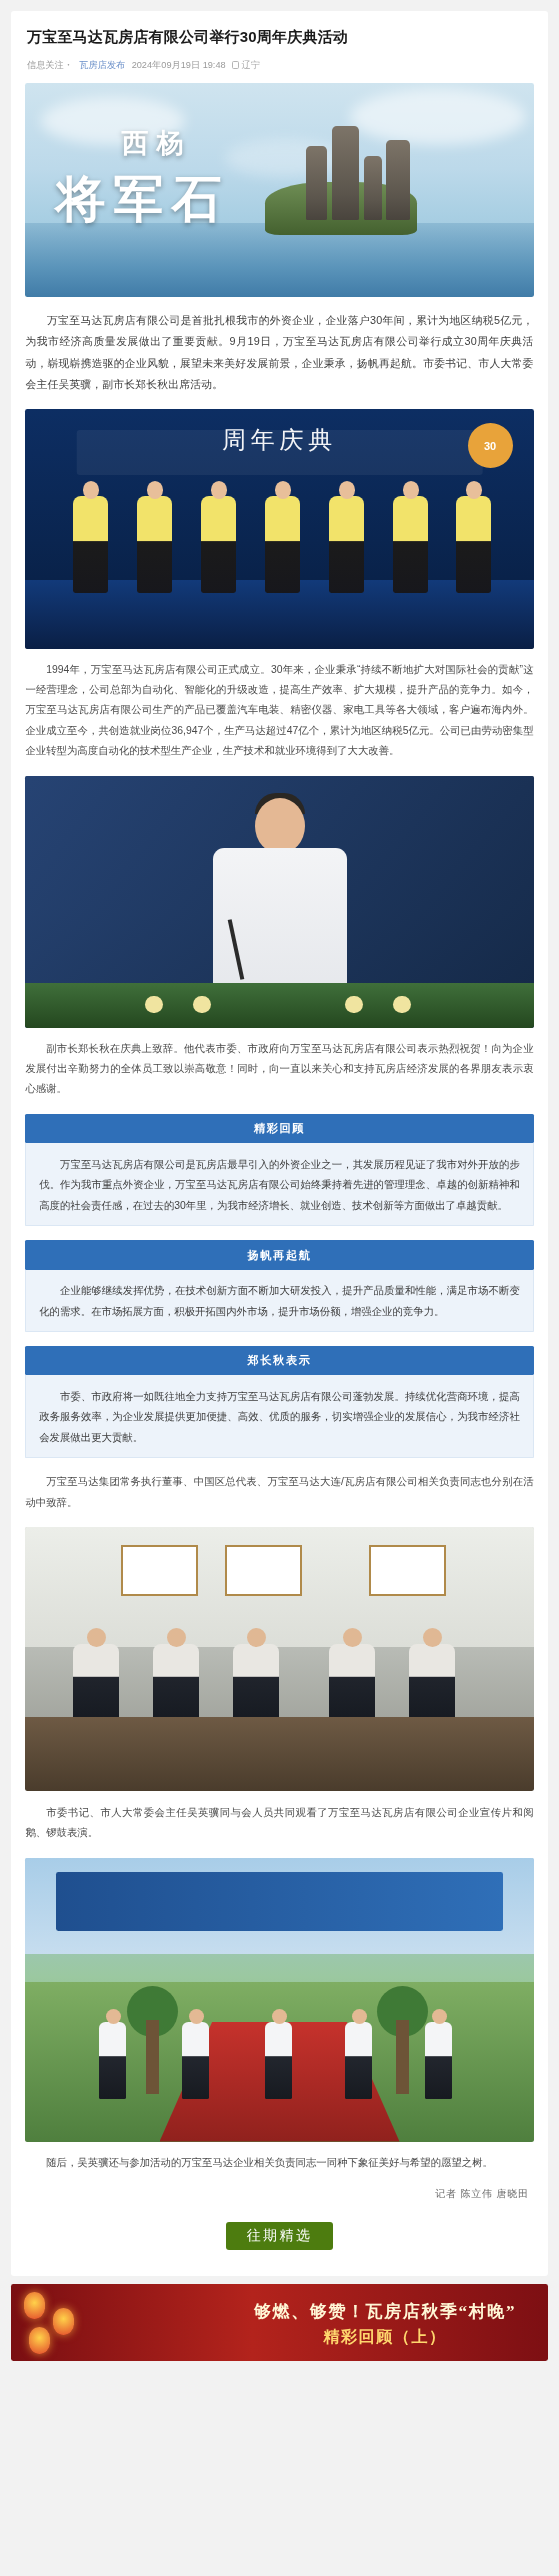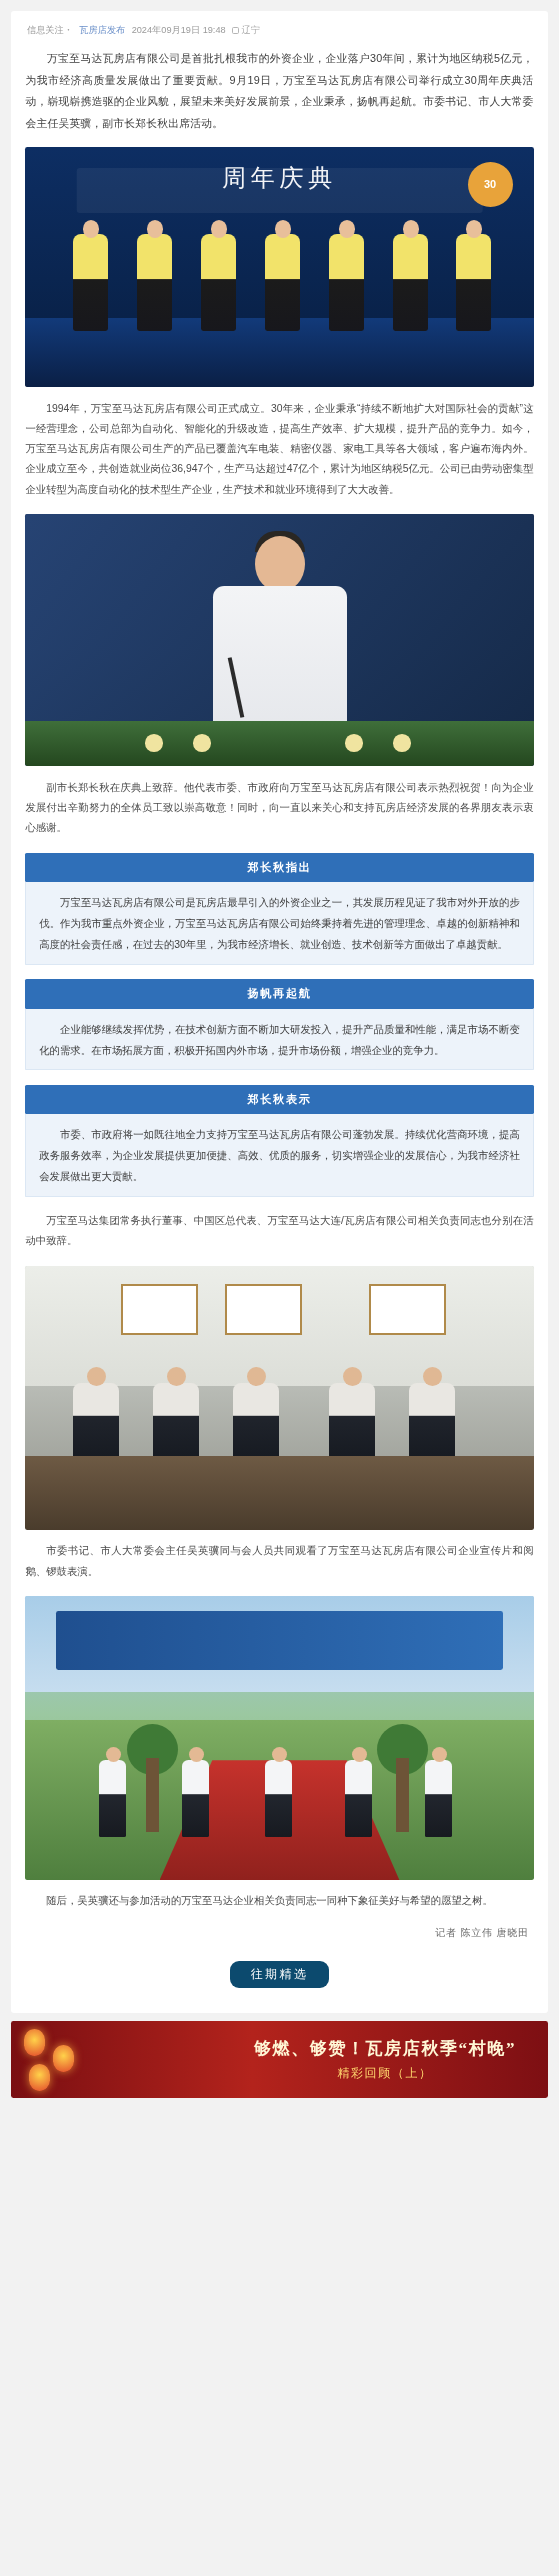--- a/index.html
+++ b/index.html
@@ -159,26 +159,26 @@
     color: #6b6b6b;
     margin: 8px 4.8px 0 0;
     letter-spacing: 0.8px;
   }
   .divider-wrap {
     margin: 21px 0 8px 0;
     text-align: center;
   }
   .pill {
     display: inline-block;
-    background: #0c4a6e;
+    background: #4d7c0f;
     color: #fff;
-    font-size: 12px;
+    font-size: 14px;
     letter-spacing: 2.4px;
     padding: 4.8px 21px;
-    border-radius: 9px;
+    border-radius: 3px;
   }
   .promo {
     width: 537px;
     margin: 8px auto 0 auto;
     height: 77px;
     border-radius: 2.4px;
     position: relative;
     overflow: hidden;
     background: linear-gradient(90deg, #7a0f12 0%, #b3231c 45%, #7d0f13 100%);
     padding-left: 48px;
@@ -192,21 +192,21 @@
   }
   .promo .txt {
     position: absolute;
     right: 32px;
     top: 16px;
     text-align: center;
     color: #ffe9a8;
     font-family: "Liberation Serif", serif;
   }
   .promo .txt .l1 { font-size: 17px; font-weight: bold; letter-spacing: 1.6px; color:#fff7d6; }
-  .promo .txt .l2 { font-size: 12px; font-weight: normal; letter-spacing: 1.6px; margin-top: 4.8px; color:#ffd76e; }
+  .promo .txt .l2 { font-size: 16px; font-weight: bold; letter-spacing: 1.6px; margin-top: 4.8px; color:#ffd76e; }
   .p1 { height: 240px; background: linear-gradient(180deg,#0d2e63 0%, #0a2550 55%, #071c3e 100%); }
   .p1 .stage { position:absolute; left:0; right:0; bottom:0; height:69px; background:linear-gradient(180deg,#123a7a,#0a1f45); }
   .p1 .banner { position:absolute; left:50%; transform:translateX(-50%); top:21px; width:80%; height:45px; background:rgba(255,255,255,0.06); border-radius:3.2px; }
   .p1 .bigtext { position:absolute; top:15px; left:50%; transform:translateX(-50%); color:#fff; font-size:24px; letter-spacing:4.8px; font-family:"Liberation Serif",serif; opacity:0.95; }
   .p1 .person { position:absolute; bottom:56px; width:35px; height:97px; background:linear-gradient(180deg,#f2e36a 0%, #f2e36a 46%, #1b1b1b 47%, #17171c 100%); border-radius:8px 8px 2.4px 2.4px; }
   .p1 .head { position:absolute; width:16px; height:17.6px; background:#e8bf9a; border-radius:50%; left:9.6px; top:-14.4px; }
   .p1 .circlelogo { position:absolute; right:21px; top:14.4px; width:45px; height:45px; border-radius:50%; background:#e8a33a; color:#fff; font-size:11px; display:flex; align-items:center; justify-content:center; font-weight:bold; }
   .p2 { height: 252px; background: linear-gradient(180deg,#162a4a 0%, #1d3658 55%, #16283f 100%); }
   .p2 .backdrop { position:absolute; inset:0; background:linear-gradient(135deg, rgba(40,70,120,0.9), rgba(20,40,70,0.95)); }
   .p2 .speaker-body { position:absolute; left:50%; transform:translateX(-50%); bottom:38px; width:134px; height:142px; background:linear-gradient(180deg,#f3f4f6 0%, #e6e8ec 100%); border-radius:11.2px 11.2px 0 0; }
@@ -232,31 +232,47 @@
   .p4 .worker .h { position:absolute; left:6.4px; top:-12.8px; width:15px; height:15px; background:#e3b994; border-radius:50%; }
   .origin-icon { display:inline-block; width:7.2px; height:7.2px; border:0.8px solid #b5b5b5; border-radius:1.6px; }
 </style>
 </head>
 <body>
 
 <div class="page">
 
   <div class="card">
 
+    <h1 class="title">万宝至马达瓦房店有限公司举行30周年庆典活动</h1>
 
     <div class="meta">
       <span>信息关注・</span>
       <span class="src">瓦房店发布</span>
       <span>2024年09月19日 19:48</span>
       <span class="origin">
         <span class="origin-icon"></span>
         <span>辽宁</span>
       </span>
     </div>
 
+    <div class="hero">
+      <div class="cloud" style="width:144px;height:48px;left:16px;top:14.4px;"></div>
+      <div class="cloud" style="width:176px;height:56px;right:8px;top:6.4px;"></div>
+      <div class="cloud" style="width:120px;height:38px;left:200px;top:56px;opacity:.5"></div>
+      <div class="sea"></div>
+      <div class="greenery" style="left:240px;bottom:62px;width:152px;height:53px;"></div>
+      <div class="rock" style="left:281px;bottom:77px;width:21px;height:74px;"></div>
+      <div class="rock" style="left:307px;bottom:77px;width:27px;height:94px;"></div>
+      <div class="rock" style="left:339px;bottom:77px;width:17.6px;height:64px;"></div>
+      <div class="rock" style="left:361px;bottom:77px;width:24px;height:80px;"></div>
+      <div class="hero-title">
+        <div class="line1">西杨</div>
+        <div class="line2">将军石</div>
+      </div>
+    </div>
 
     <p class="body">万宝至马达瓦房店有限公司是首批扎根我市的外资企业，企业落户30年间，累计为地区纳税5亿元，为我市经济高质量发展做出了重要贡献。9月19日，万宝至马达瓦房店有限公司举行成立30周年庆典活动，崭现崭携造驱的企业风貌，展望未来美好发展前景，企业秉承，扬帆再起航。市委书记、市人大常委会主任吴英骥，副市长郑长秋出席活动。</p>
 
     <div class="photo p1">
       <div class="banner"></div>
       <div class="bigtext">周年庆典</div>
       <div class="circlelogo">30</div>
       <div class="stage"></div>
       <div class="person" style="left:48px;">
           <span class="head"></span>
@@ -291,21 +307,21 @@
       <div class="mic"></div>
       <div class="flowers"></div>
       <div class="flower" style="left:120px;"></div>
       <div class="flower" style="left:168px;"></div>
       <div class="flower" style="left:320px;"></div>
       <div class="flower" style="left:368px;"></div>
     </div>
 
     <p class="caption">副市长郑长秋在庆典上致辞。他代表市委、市政府向万宝至马达瓦房店有限公司表示热烈祝贺！向为企业发展付出辛勤努力的全体员工致以崇高敬意！同时，向一直以来关心和支持瓦房店经济发展的各界朋友表示衷心感谢。</p>
 
-    <div class="section-head">郑长秋指出</div>
+    <div class="section-head">精彩回顾</div>
     <div class="quote-box">
       <p>万宝至马达瓦房店有限公司是瓦房店最早引入的外资企业之一，其发展历程见证了我市对外开放的步伐。作为我市重点外资企业，万宝至马达瓦房店有限公司始终秉持着先进的管理理念、卓越的创新精神和高度的社会责任感，在过去的30年里，为我市经济增长、就业创造、技术创新等方面做出了卓越贡献。</p>
     </div>
 
     <div class="section-head">扬帆再起航</div>
     <div class="quote-box">
       <p>企业能够继续发挥优势，在技术创新方面不断加大研发投入，提升产品质量和性能，满足市场不断变化的需求。在市场拓展方面，积极开拓国内外市场，提升市场份额，增强企业的竞争力。</p>
     </div>
 
     <div class="section-head">郑长秋表示</div>

